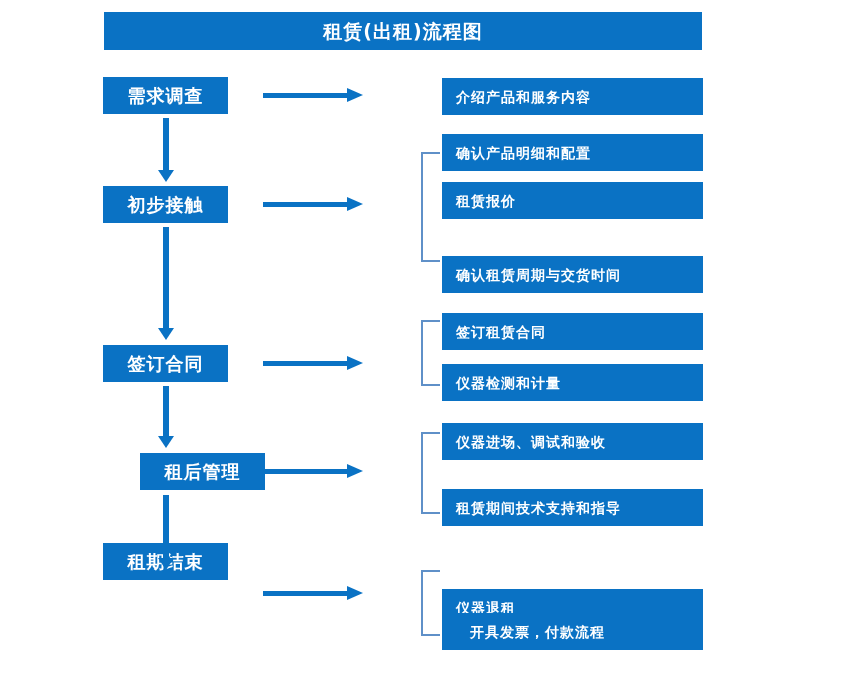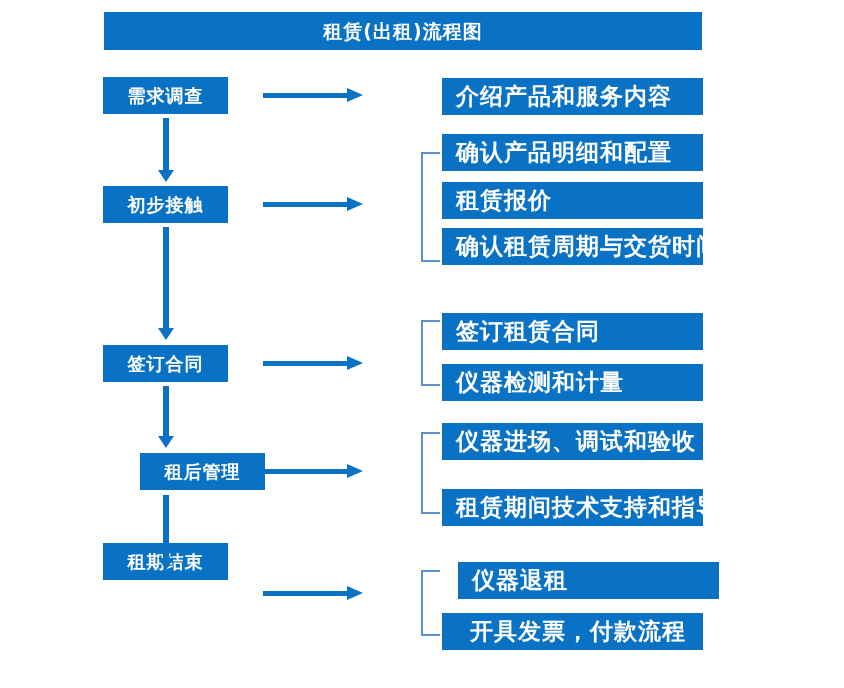--- a/index.html
+++ b/index.html
@@ -48,21 +48,21 @@
     justify-content: center;
     font-size: 18px;
     left: 103px;
   }
   .task-box {
     left: 442px;
     width: 261px;
     height: 37px;
     justify-content: flex-start;
     padding-left: 14px;
-    font-size: 23px;
+    font-size: 14px;
   }
   
   .h-arrow {
     position: absolute;
     height: 14px;
     width: 100px;
   }
   .h-arrow .shaft {
     position: absolute;
     left: 0;
@@ -166,21 +166,21 @@
   </div>
 
   <div class="bracket" style="top:152px; height:110px;"></div>
   <div class="bracket" style="top:320px; height:66px;"></div>
   <div class="bracket" style="top:432px; height:82px;"></div>
   <div class="bracket" style="top:570px; height:66px;"></div>
 
   <div class="box task-box" style="top:78px;">介绍产品和服务内容</div>
   <div class="box task-box" style="top:134px;">确认产品明细和配置</div>
   <div class="box task-box" style="top:182px;">租赁报价</div>
-  <div class="box task-box" style="top:228px;">确认租赁周期与交货时间</div>
+  <div class="box task-box" style="top:256px;">确认租赁周期与交货时间</div>
   <div class="box task-box" style="top:364px;">仪器检测和计量</div>
   <div class="box task-box" style="top:313px;">签订租赁合同</div>
   <div class="box task-box" style="top:423px;">仪器进场、调试和验收</div>
   <div class="box task-box" style="top:489px;">租赁期间技术支持和指导</div>
-  <div class="box task-box" style="top:562px;margin-left:16px;">仪器退租</div>
+  <div class="box task-box" style="top:589px;">仪器退租</div>
   <div class="box task-box" style="top:613px;padding-left:28px;">开具发票，付款流程</div>
 
 </div>
 
 </body></html>

